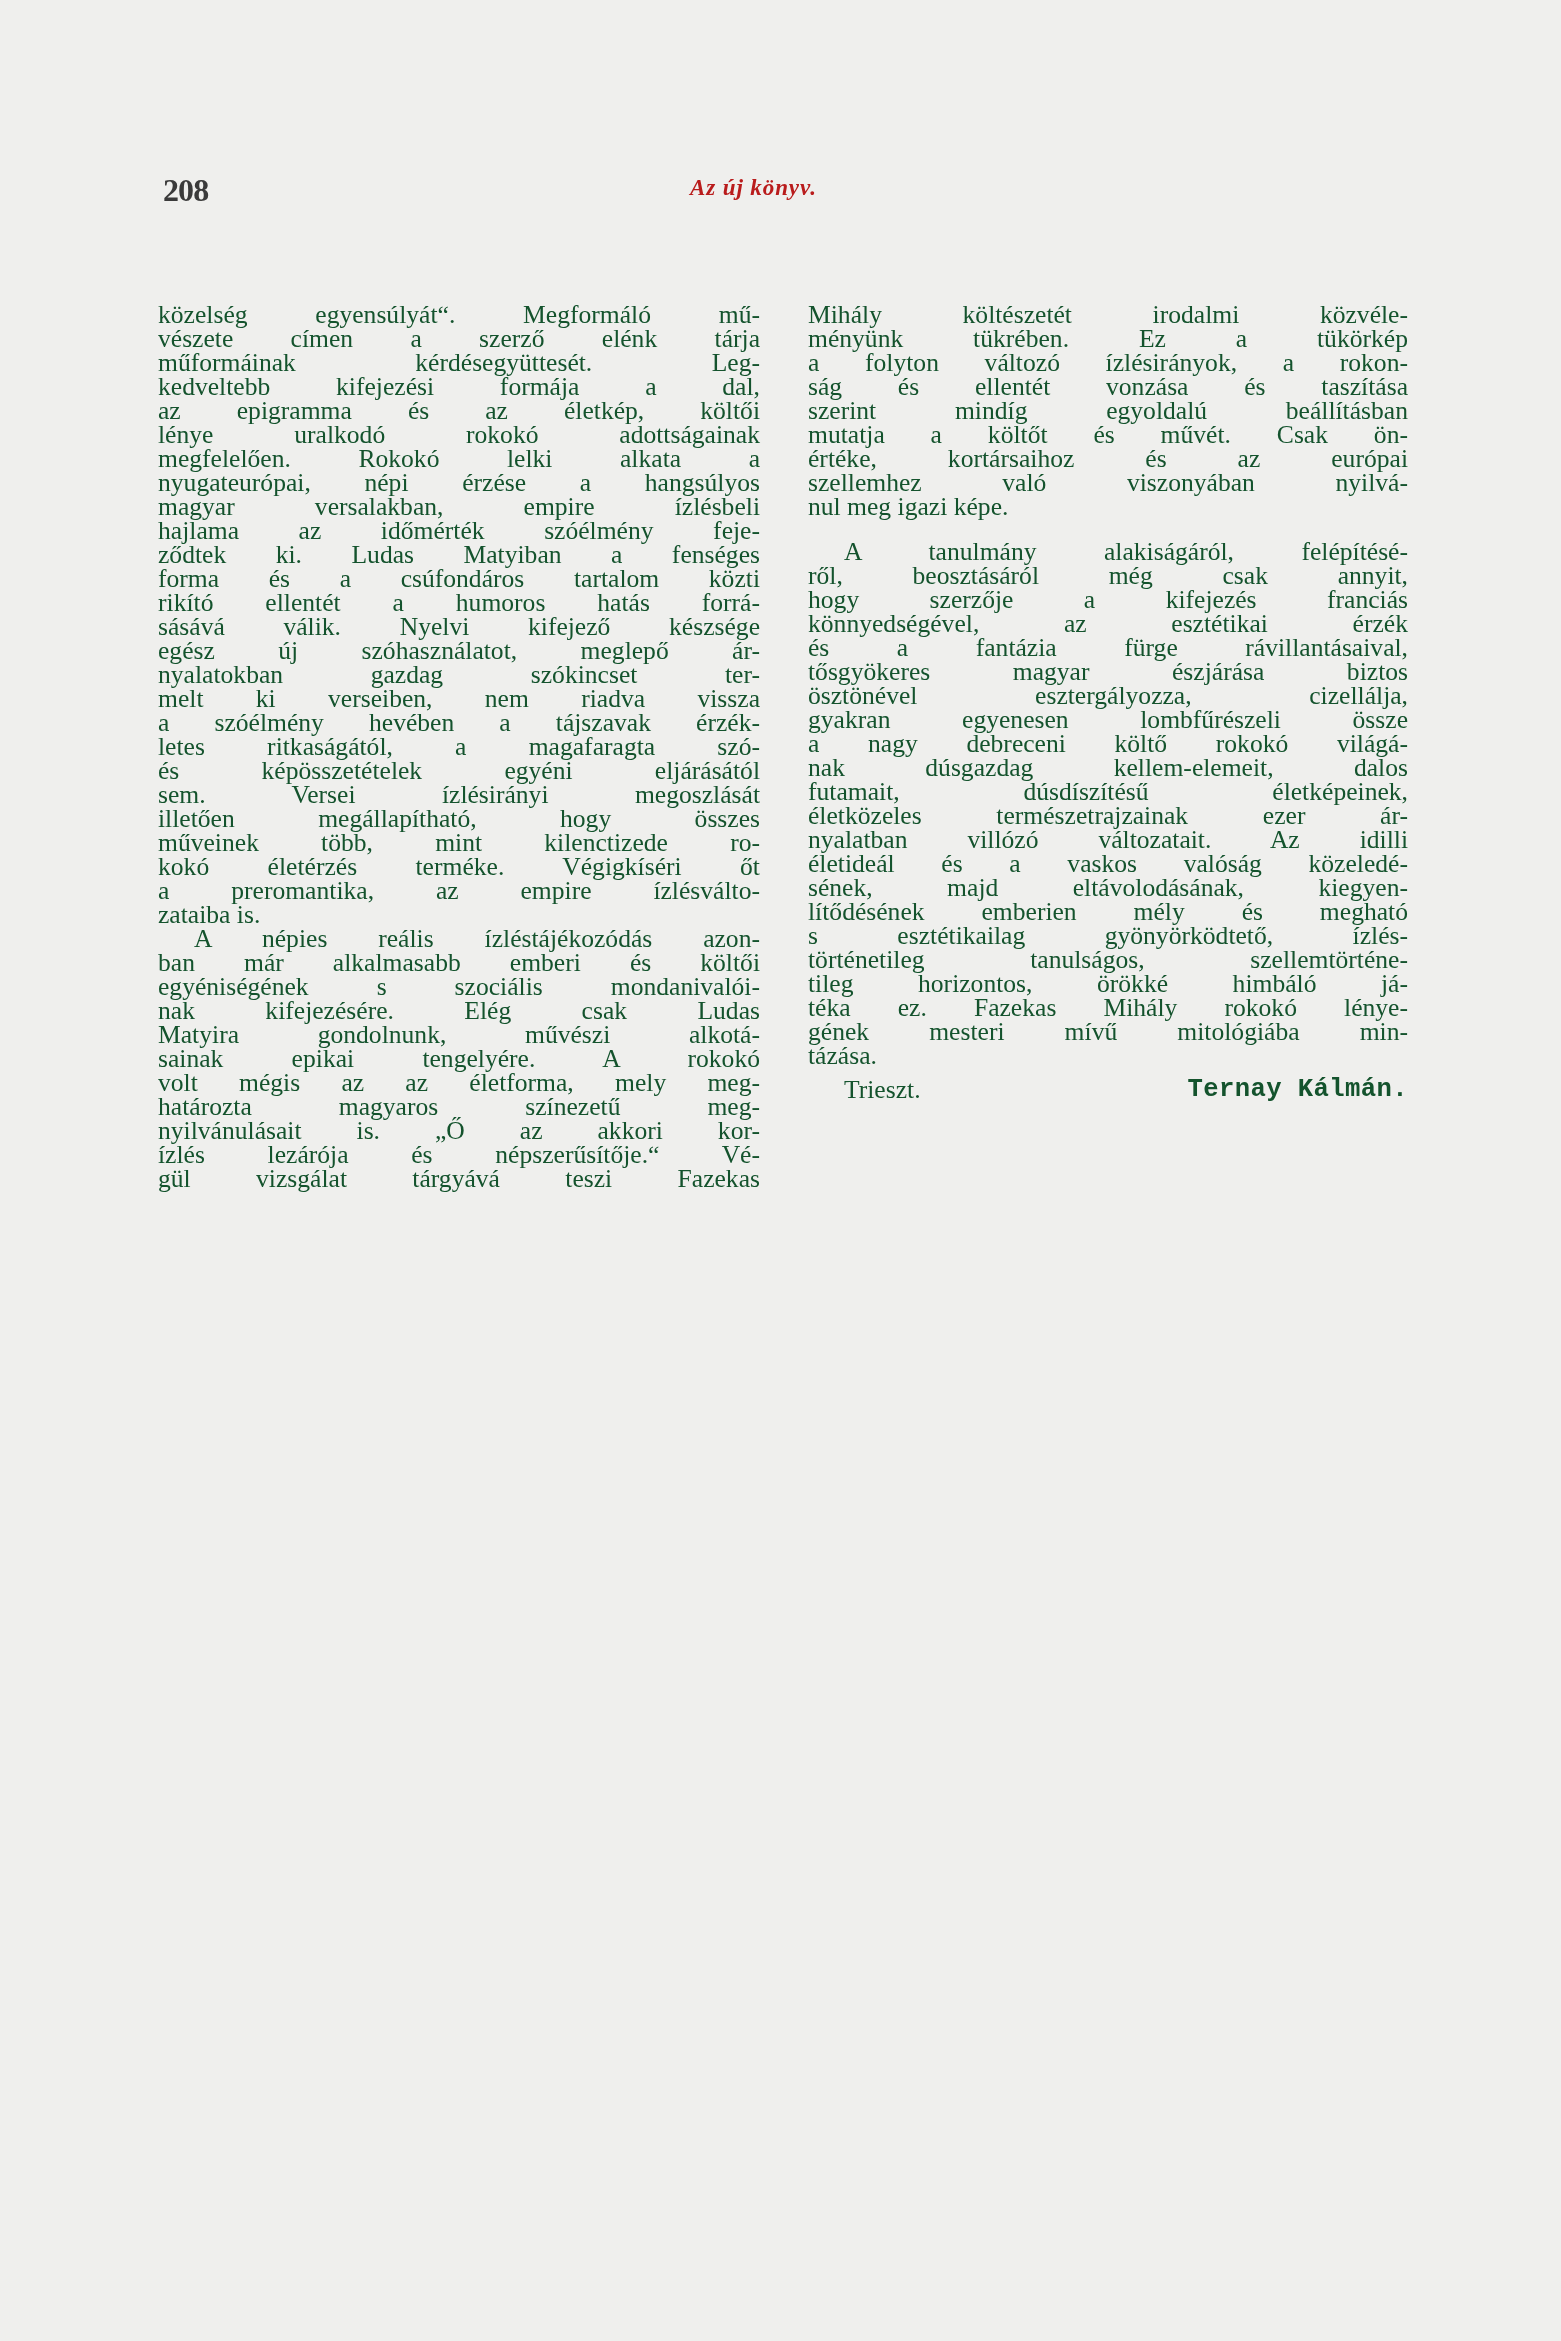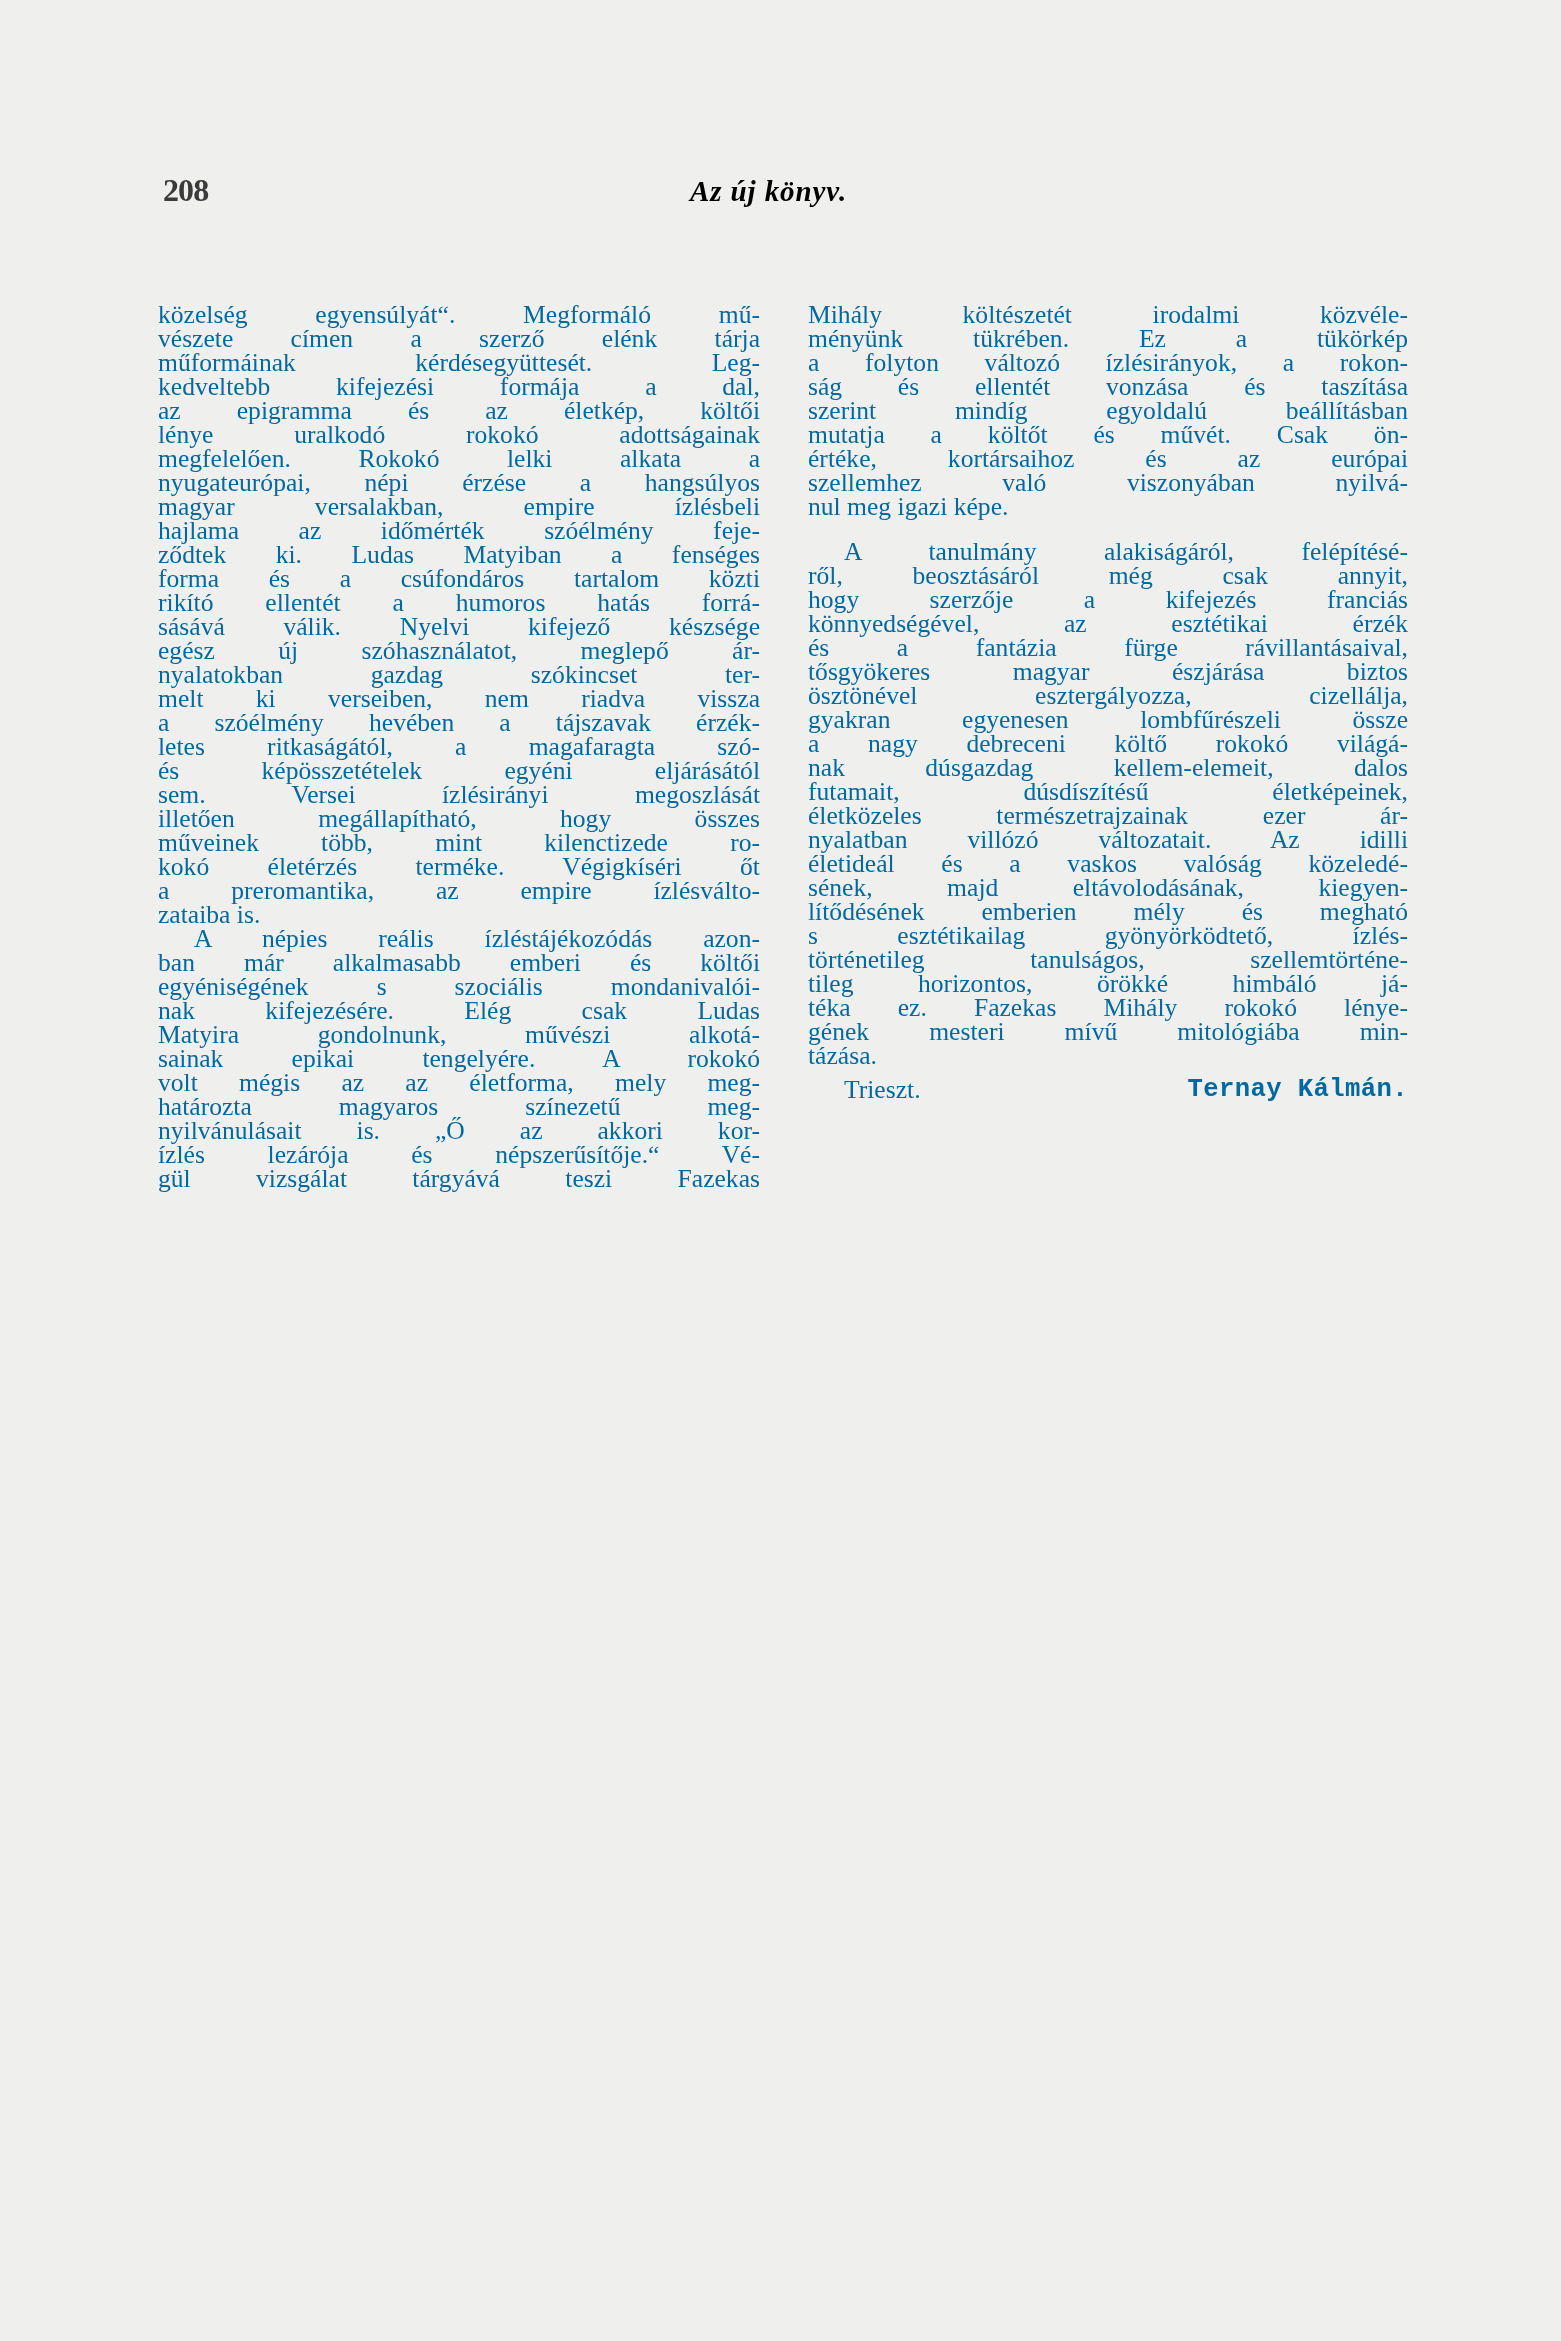--- a/index.html
+++ b/index.html
@@ -23,33 +23,33 @@
       font-size: 32px;
       font-weight: bold;
       color: #3a3a3a;
       letter-spacing: -0.9px;
     }
     .running-head {
       position: absolute;
       left: 690px;
       top: 175px;
       font-family: "Liberation Serif", "DejaVu Serif", serif;
-      font-size: 29px;
+      font-size: 23px;
       font-style: italic;
       font-weight: bold;
-      color: #000000;
+      color: #b91c1c;
       letter-spacing: 0.9px;
     }
     .column {
       position: absolute;
       top: 303px;
       font-family: "Liberation Serif", "DejaVu Serif", serif;
       font-size: 25.6px;
       line-height: 24px;
-      color: #0369a1;
+      color: #14532d;
     }
     .col-left { left: 158px; width: 602px; }
     .col-right { left: 808px; width: 600px; }
     .line {
       display: block;
       white-space: nowrap;
       text-align: justify;
       text-align-last: justify;
       height: 24px;
       overflow: visible;

